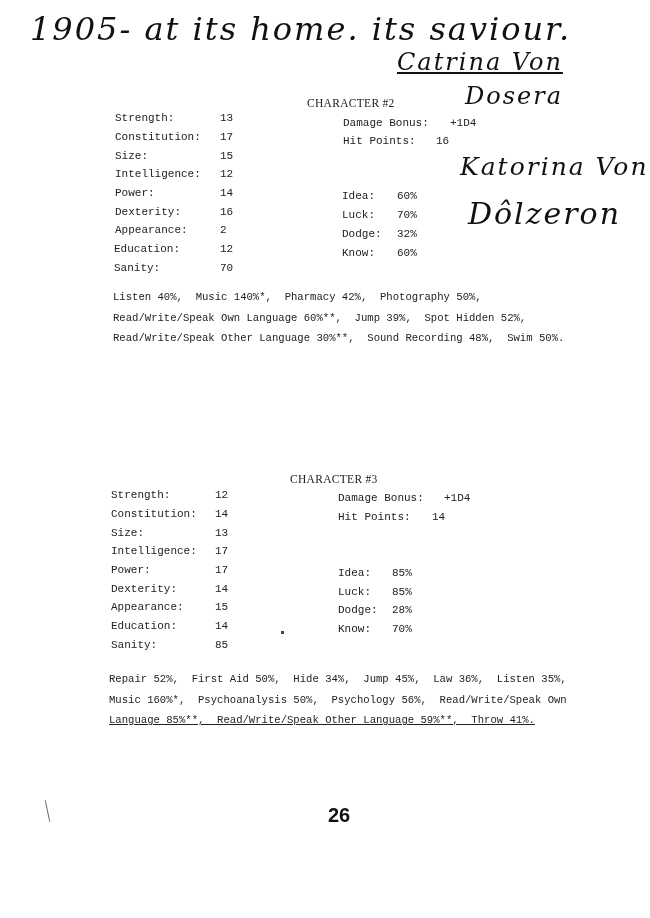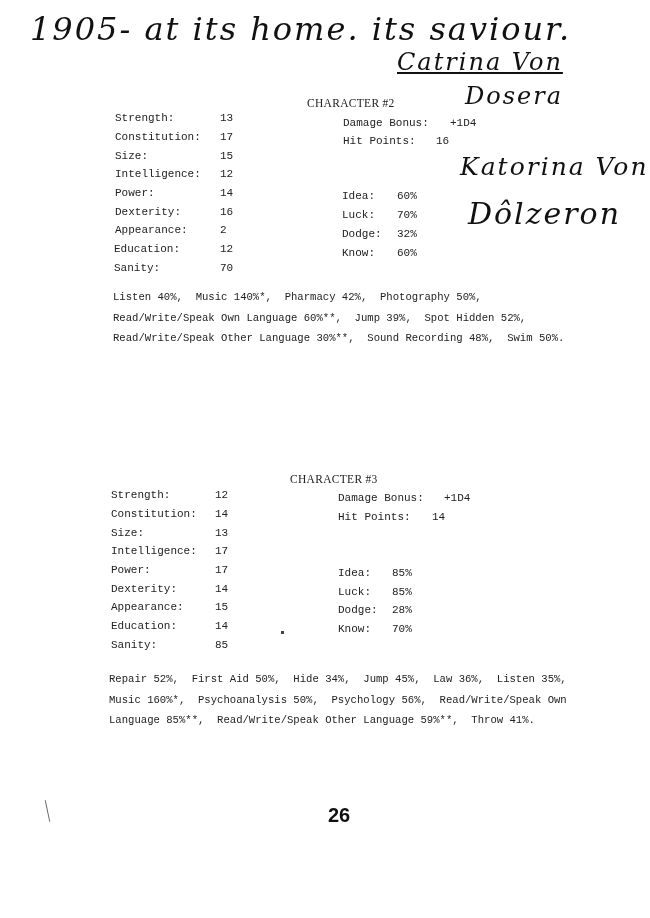--- a/index.html
+++ b/index.html
@@ -156,19 +156,19 @@
     </div>
   <div class="statrow" style="left:338px; top:623px;">
       <span class="lbl">Know:</span>
       <span class="val" style="left:54px;">70%</span>
     </div>
 </div>
 
 <div class="skills" style="left:109px; top:669px;">
   <div style="white-space:pre;">Repair 52%,  First Aid 50%,  Hide 34%,  Jump 45%,  Law 36%,  Listen 35%,</div>
   <div style="white-space:pre;">Music 160%*,  Psychoanalysis 50%,  Psychology 56%,  Read/Write/Speak Own</div>
-  <div style="white-space:pre;">Language 85%**,  Read/Write/Speak Other Language 59%**,  Throw 41%.</div>
+  <div style="white-space:pre;text-decoration:underline;">Language 85%**,  Read/Write/Speak Other Language 59%**,  Throw 41%.</div>
 </div>
 
 <div class="speck" style="left:281px; top:631px; width:3px; height:3px;"></div>
 <div class="speck" style="left:47px; top:800px; width:1px; height:22px; transform:rotate(-12deg); background:#666;"></div>
 
 <div class="pagenum" style="left:328px; top:804px;">26</div>
 
 </body></html>

